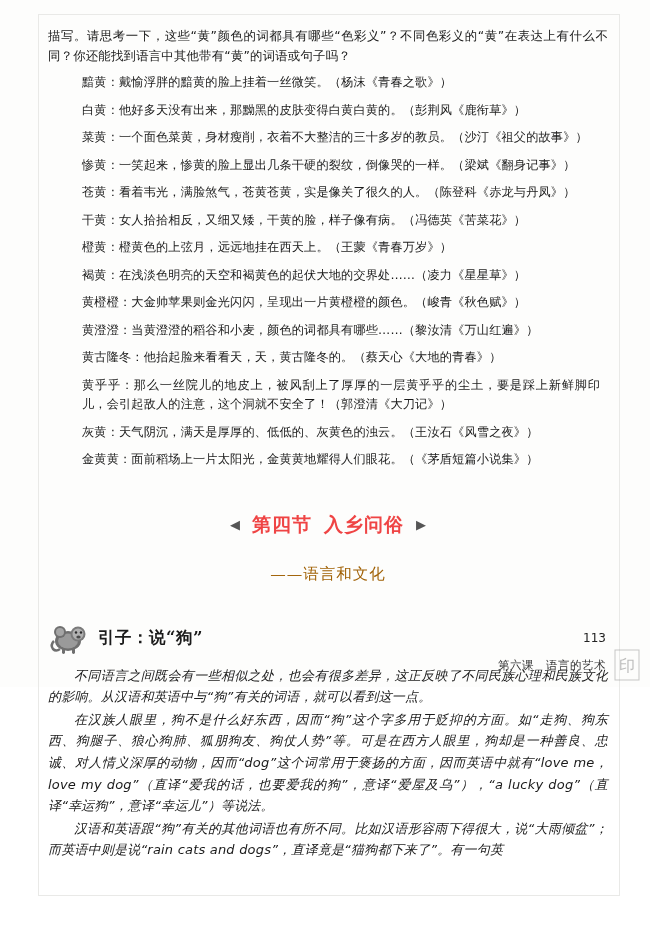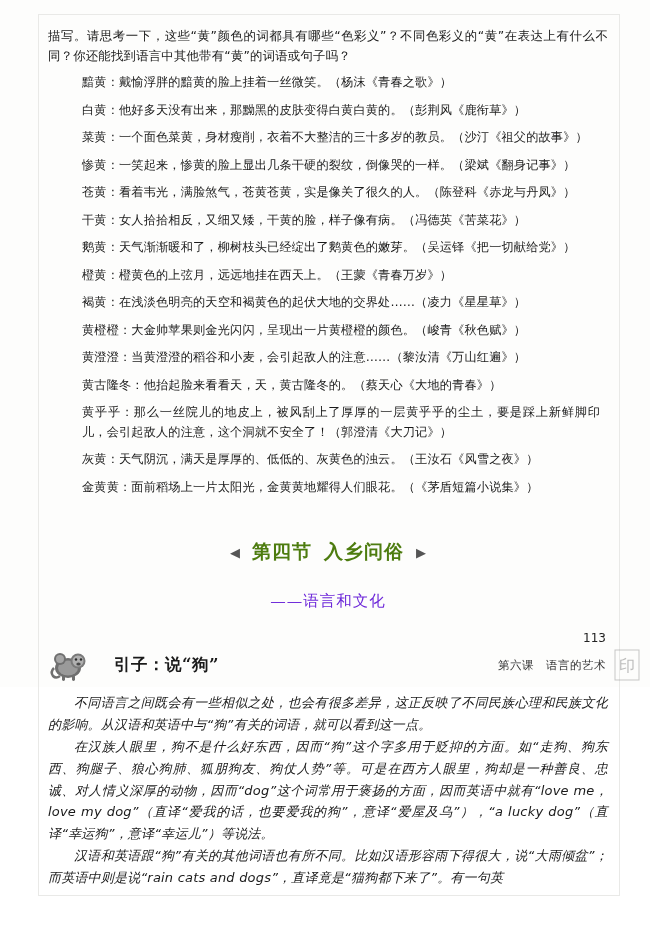--- a/index.html
+++ b/index.html
@@ -67,35 +67,35 @@
   .section-head .tri {
     color: #555;
     font-size: 13px;
     line-height: 1;
   }
   .section-title {
     font-size: 19px;
     font-weight: bold;
     letter-spacing: 1px;
     font-family: "DejaVu Serif", "Liberation Serif", serif;
-    color: #4d7c0f;
+    color: #ef4444;
   }
   .section-sub {
     text-align: center;
     font-size: 15.5px;
     margin-top: 26px;
     letter-spacing: 1px;
-    color: #6d28d9;
+    color: #a16207;
     font-family: "DejaVu Serif", "Liberation Serif", serif;
   }
 
   .intro-row {
     display: flex;
     align-items: center;
-    gap: 24px;
+    gap: 8px;
     margin-top: 36px;
     margin-bottom: 10px;
   }
   .dog-icon {
     width: 42px;
     height: 34px;
     flex: 0 0 auto;
     position: relative;
   }
   .intro-label {
@@ -151,25 +151,24 @@
 
     <p class="para">描写。请思考一下，这些“黄”颜色的词都具有哪些“色彩义”？不同色彩义的“黄”在表达上有什么不同？你还能找到语言中其他带有“黄”的词语或句子吗？</p>
 
     <div class="entry-list">
       <p class="entry">黯黄：戴愉浮胖的黯黄的脸上挂着一丝微笑。（杨沫《青春之歌》）</p>
       <p class="entry">白黄：他好多天没有出来，那黝黑的皮肤变得白黄白黄的。（彭荆风《鹿衔草》）</p>
       <p class="entry">菜黄：一个面色菜黄，身材瘦削，衣着不大整洁的三十多岁的教员。（沙汀《祖父的故事》）</p>
       <p class="entry">惨黄：一笑起来，惨黄的脸上显出几条干硬的裂纹，倒像哭的一样。（梁斌《翻身记事》）</p>
       <p class="entry">苍黄：看着韦光，满脸煞气，苍黄苍黄，实是像关了很久的人。（陈登科《赤龙与丹凤》）</p>
       <p class="entry">干黄：女人拾拾相反，又细又矮，干黄的脸，样子像有病。（冯德英《苦菜花》）</p>
-      <p class="entry">鹅黄：天气渐渐暖和了，柳树枝头已经绽出了鹅黄色的嫩芽。（吴运铎《把一切献给党》）</p>
       <p class="entry">橙黄：橙黄色的上弦月，远远地挂在西天上。（王蒙《青春万岁》）</p>
       <p class="entry">褐黄：在浅淡色明亮的天空和褐黄色的起伏大地的交界处……（凌力《星星草》）</p>
       <p class="entry">黄橙橙：大金帅苹果则金光闪闪，呈现出一片黄橙橙的颜色。（峻青《秋色赋》）</p>
-      <p class="entry">黄澄澄：当黄澄澄的稻谷和小麦，会引起敌人的注意……（黎汝清《万山红遍》）</p>
+      <p class="entry">黄澄澄：当黄澄澄的稻谷和小麦，颜色的词都具有哪些……（黎汝清《万山红遍》）</p>
       <p class="entry">黄古隆冬：他抬起脸来看看天，天，黄古隆冬的。（蔡天心《大地的青春》）</p>
       <p class="entry">黄乎乎：那么一丝院儿的地皮上，被风刮上了厚厚的一层黄乎乎的尘土，要是踩上新鲜脚印儿，会引起敌人的注意，这个洞就不安全了！（郭澄清《大刀记》）</p>
       <p class="entry">灰黄：天气阴沉，满天是厚厚的、低低的、灰黄色的浊云。（王汝石《风雪之夜》）</p>
       <p class="entry">金黄黄：面前稻场上一片太阳光，金黄黄地耀得人们眼花。（《茅盾短篇小说集》）</p>
     </div>
 
     <div class="section-head">
       <span class="tri">◀</span>
       <span class="section-title">第四节</span>
       <span class="section-title">入乡问俗</span>

